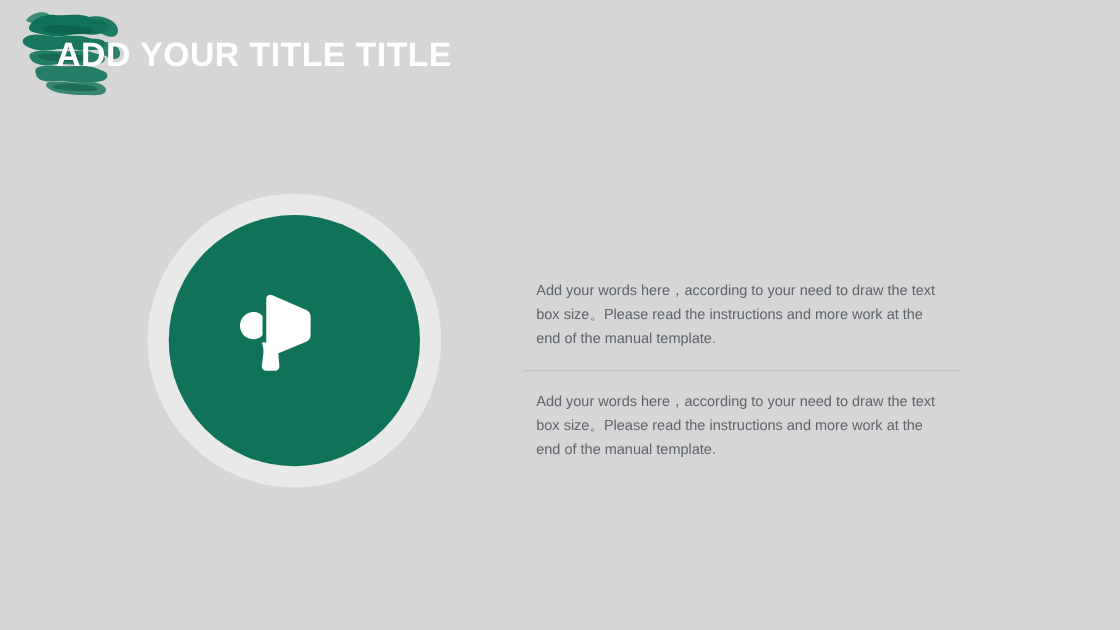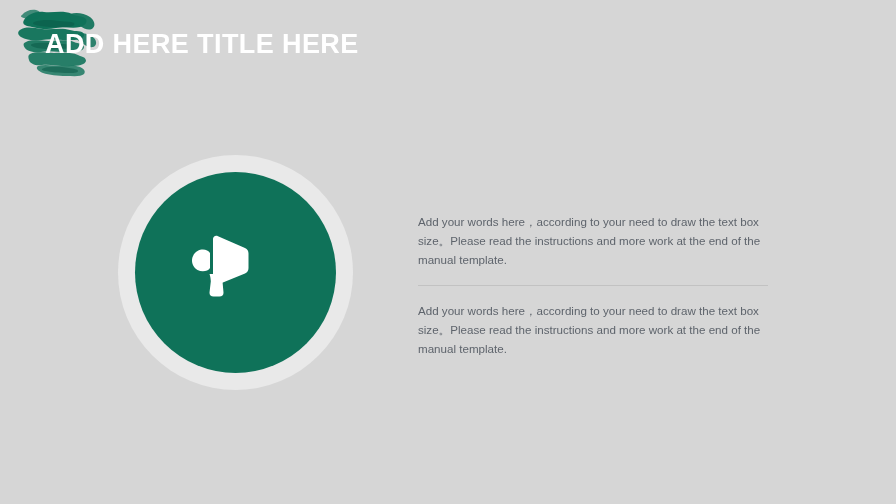--- a/index.html
+++ b/index.html
@@ -80,21 +80,21 @@
   #text-column {
     position: absolute;
     left: 418px;
     top: 212px;
     width: 352px;
   }
   .body-paragraph {
     font-size: 11.6px;
     line-height: 19px;
     color: #5e646c;
-    margin: 0;
+    margin: 11px;
     text-align: left;
   }
   #paragraph-divider {
     height: 1px;
     background: #c2c2c2;
     border: 0;
     margin: 16px 0 15px 0;
     width: 350px;
   }
 </style>
@@ -131,21 +131,21 @@
         <path d="M20 16 C28 13, 38 14, 46 15 C52 16, 57 15, 60 17 C62 19, 58 21, 53 21
                  C44 22, 34 21, 26 20 C21 19, 17 18, 20 16 Z"></path>
         <path d="M18 38 C26 36, 36 37, 44 38 C50 38, 55 38, 57 40 C58 42, 54 43, 49 43
                  C40 44, 30 43, 23 42 C18 41, 15 39, 18 38 Z"></path>
         <path d="M30 62 C38 60, 48 61, 55 62 C60 63, 64 63, 64 65 C64 67, 59 67, 54 67
                  C45 67, 36 66, 31 65 C27 64, 27 63, 30 62 Z"></path>
       </g>
     </svg>
   </span>
 
-  <div id="page-title">ADD HERE TITLE HERE</div>
+  <div id="page-title">ADD YOUR TITLE TITLE</div>
 </div>
 
 <div id="icon-medallion">
   <div id="medallion-ring"></div>
   <div id="medallion-disc"></div>
   <span id="megaphone-icon">
     <svg width="96" height="96" viewBox="0 0 96 96" xmlns="http://www.w3.org/2000/svg">
       <g fill="#ffffff">
 
         <path d="M40 26 C40 23.5, 42.5 22, 45 23.2 L72 35 C74.5 36.2, 75.5 38, 75.5 40.5

